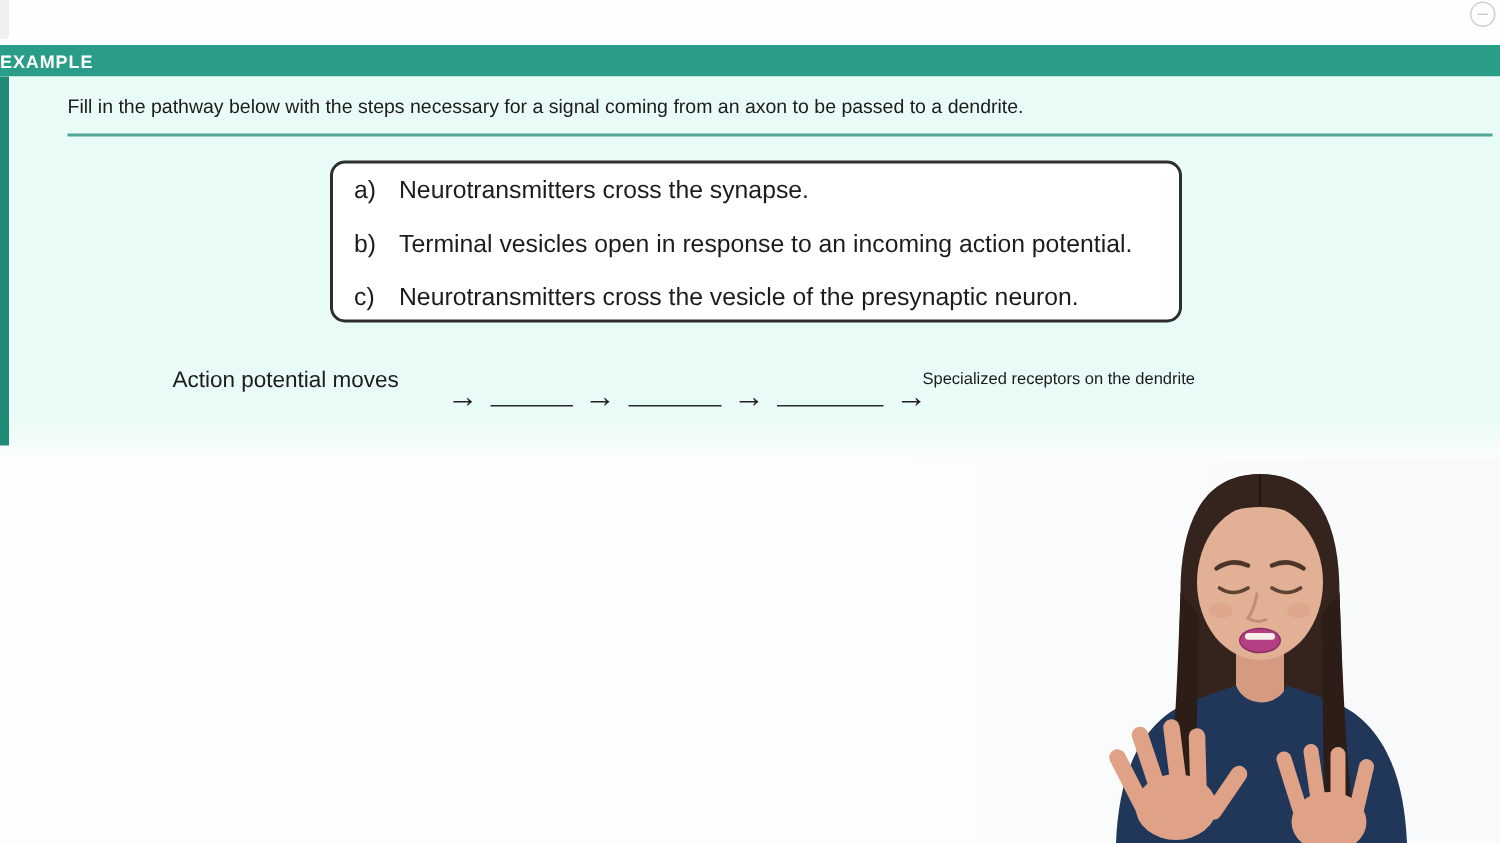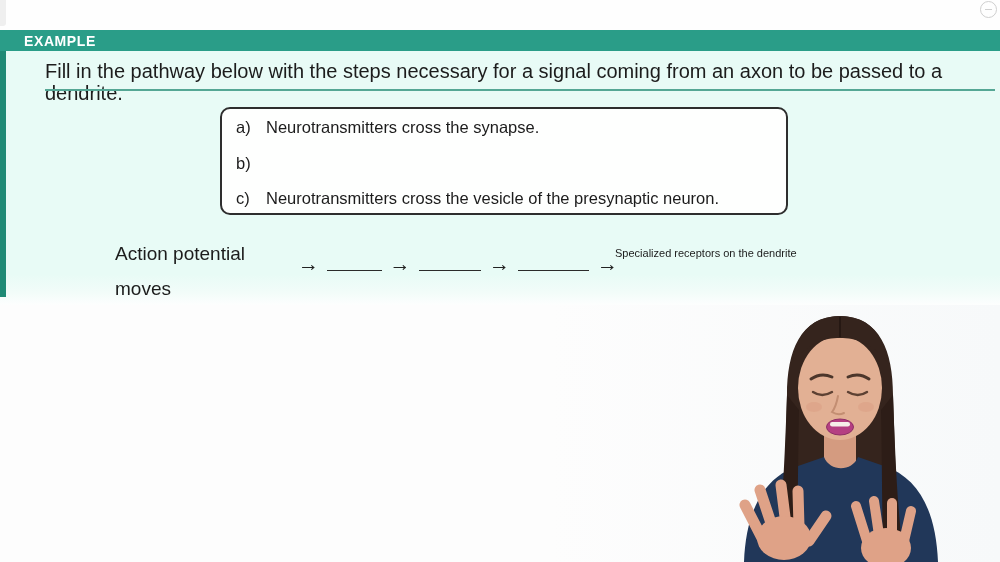--- a/index.html
+++ b/index.html
@@ -29,40 +29,39 @@
     content: ""; width: 7px; height: 1.5px; background: #cfcfcf;
   }
 
   
   .example-bar {
     position: absolute; left: 0; top: 30px; width: 1000px; height: 21px;
     background: var(--header-green, #2a9d88);
     display: flex; align-items: center;
   }
   .example-label {
-    color: #ffffff; font-weight: 700; font-size: 14px;
+    color: #ffffff; font-weight: 700; font-size: 12px;
     letter-spacing: 0.6px; 
     font-stretch: condensed;
-    margin-left: 24px;
   }
 
   
   .content-area {
     position: absolute; left: 0; top: 51px; width: 1000px; height: 254px;
     background: linear-gradient(to bottom,
       var(--mint-bg, #e8fbf6) 0%, var(--mint-bg, #e8fbf6) 88%,
       #f2fcf9 95%, #fdfefe 100%);
   }
   .left-accent {
     position: absolute; left: 0; top: 0; width: 6px; height: 246px;
     background: var(--header-green-dark, #1f8a75);
   }
   .question-text {
     position: absolute; left: 45px; top: 9px; width: 930px;
-    font-size: 20px; line-height: 22px; color: var(--text-dark, #1c1c1c);
+    font-size: 13px; line-height: 22px; color: var(--text-dark, #1c1c1c);
   }
   .question-underline {
     position: absolute; left: 45px; top: 38px; width: 950px; height: 2px;
     background: var(--underline-teal, #55a795);
   }
 
   
   .options-box {
     position: absolute; left: 220px; top: 56px; width: 568px; height: 108px;
     background: #fefffe;
@@ -72,21 +71,21 @@
   .option-row {
     display: flex; align-items: baseline;
     height: 35.5px; font-size: 16.5px;
   }
   .option-letter { width: 30px; flex: 0 0 30px; }
   .option-text { flex: 1; }
 
   
   .pathway-start {
     position: absolute; left: 115px; top: 185px; width: 185px;
-    font-size: 19px; line-height: 35px;
+    font-size: 15px; line-height: 35px;
   }
   .pathway-end {
     position: absolute; left: 615px; top: 185px; width: 300px;
     font-size: 11px; line-height: 35px;
   }
   .pathway-chain {
     position: absolute; left: 298px; top: 196px; width: 320px; height: 34px;
     display: flex; align-items: baseline;
   }
   .arrow-glyph {
@@ -128,20 +127,21 @@
   <div class="question-text">Fill in the pathway below with the steps necessary for a signal coming from an axon to be passed to a dendrite.</div>
   <div class="question-underline"></div>
 
   <div class="options-box">
     <div class="option-row">
       <span class="option-letter">a)</span>
       <span class="option-text">Neurotransmitters cross the synapse.</span>
     </div>
     <div class="option-row">
       <span class="option-letter">b)</span>
+      <span class="option-text">Terminal vesicles open in response to an incoming action potential.</span>
     </div>
     <div class="option-row">
       <span class="option-letter">c)</span>
       <span class="option-text">Neurotransmitters cross the vesicle of the presynaptic neuron.</span>
     </div>
   </div>
 
   <div class="pathway-start">
     <div>Action potential moves</div>
   </div>

